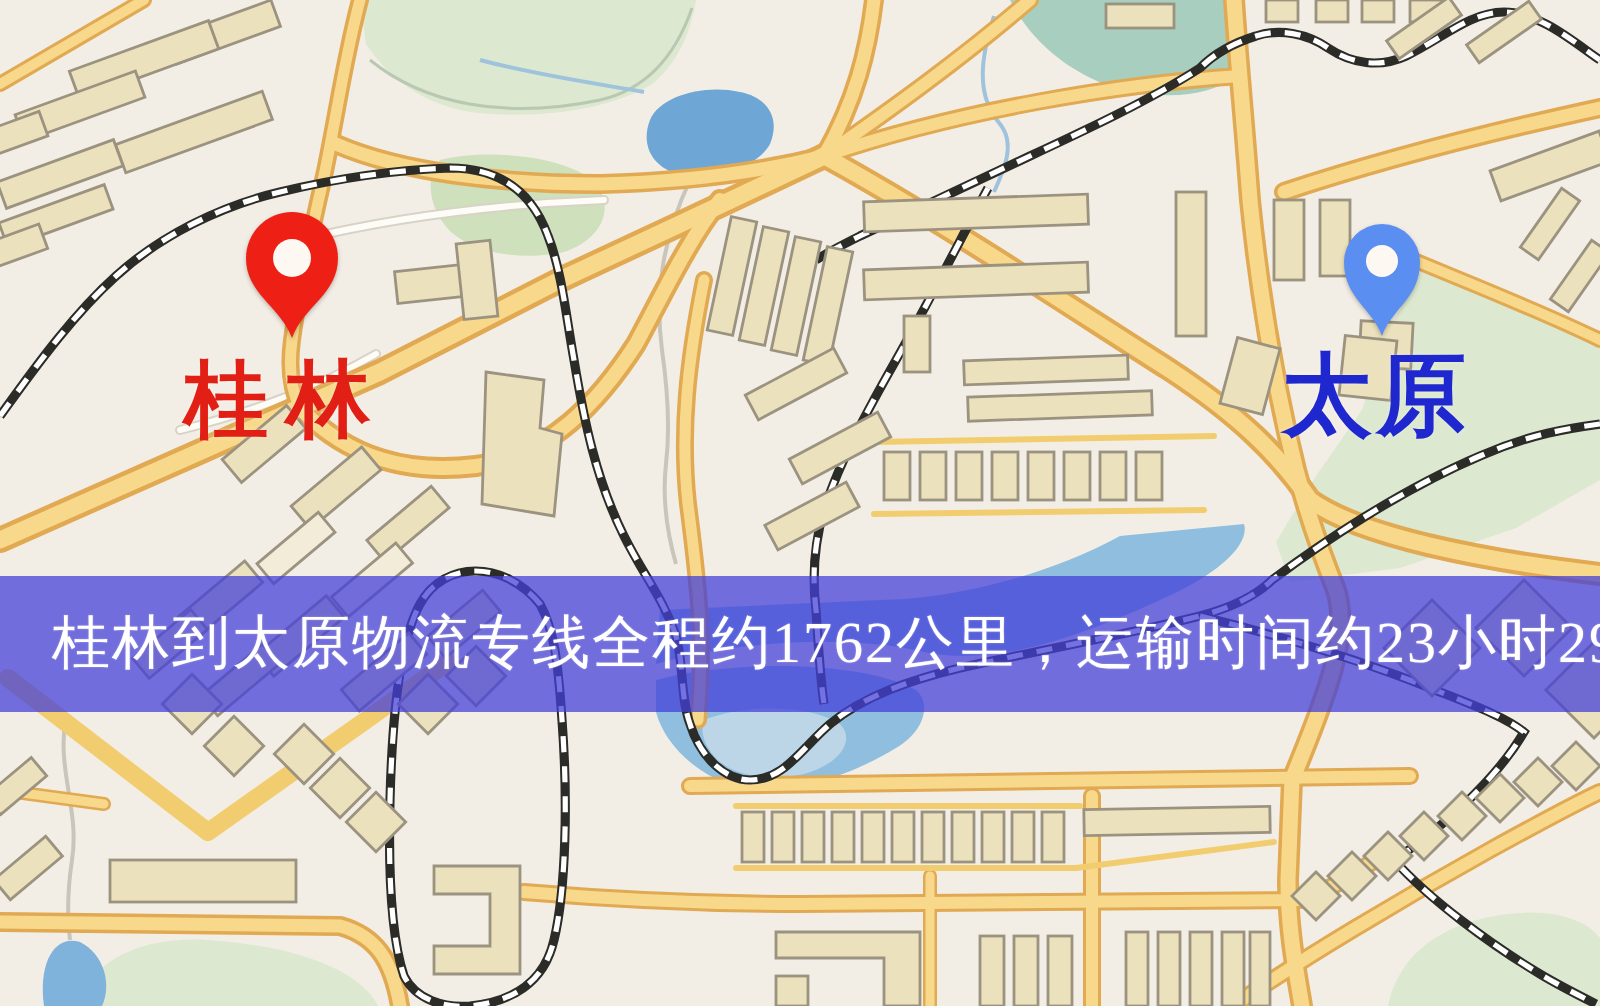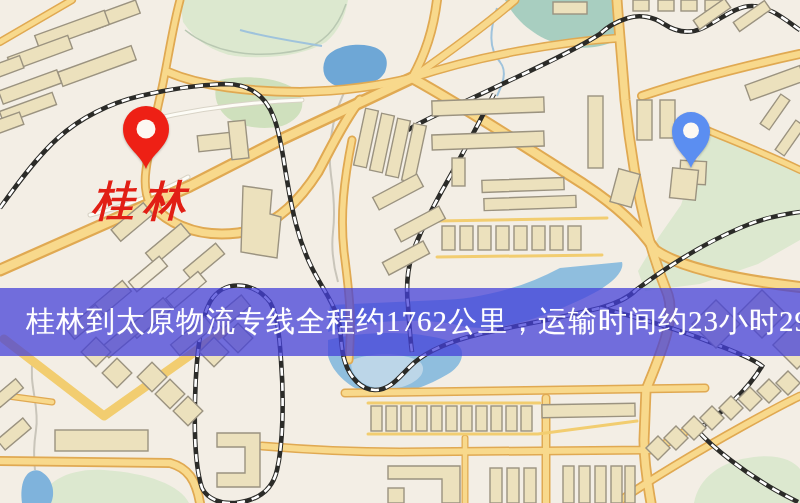--- a/index.html
+++ b/index.html
@@ -7,21 +7,20 @@
     position:relative;width:800px;height:503px;overflow:hidden;
     font-family:"Liberation Sans",sans-serif;background:#f3eee5;
   }
   .map-svg{position:absolute;left:0;top:0;width:800px;height:503px;display:block;}
   .pin{position:absolute;}
   .pin svg{display:block;filter:drop-shadow(0 1px 1px rgba(0,0,0,.25));}
   .city-label{
     position:absolute;font-family:"Liberation Serif","DejaVu Serif",serif;
     font-weight:700;white-space:nowrap;line-height:1;
     text-shadow:0 0 2px rgba(255,255,255,.35);
-    font-style:italic;
   }
   .label-origin{left:92px;top:180px;font-size:42px;letter-spacing:9px;color:#e11f15;}
   .label-dest{left:641px;top:176px;font-size:45px;letter-spacing:2px;color:#1f28cf;}
   .banner{
     position:absolute;left:0;top:288px;width:800px;height:68px;
     background:rgba(67,64,217,0.74);
     display:flex;align-items:center;box-sizing:border-box;padding-left:26px;
   }
   .banner span{
     color:#ffffff;font-size:29px;letter-spacing:1px;
@@ -279,14 +278,15 @@
     </svg>
   </div>
   <div class="pin" style="left:667px;top:110px;">
     <svg width="48" height="60" viewBox="0 0 48 60" xmlns="http://www.w3.org/2000/svg">
       <path d="M24,58 C19,44 5,39 5,21 A19,19 0 1,1 43,21 C43,39 29,44 24,58 Z" fill="#5b8ef1"></path>
       <circle cx="24" cy="20.5" r="8" fill="#fdf8f2"></circle>
     </svg>
   </div>
 
   <div class="city-label label-origin">桂林</div>
+  <div class="city-label label-dest">太原</div>
 
 </div>
 
 </body></html>

